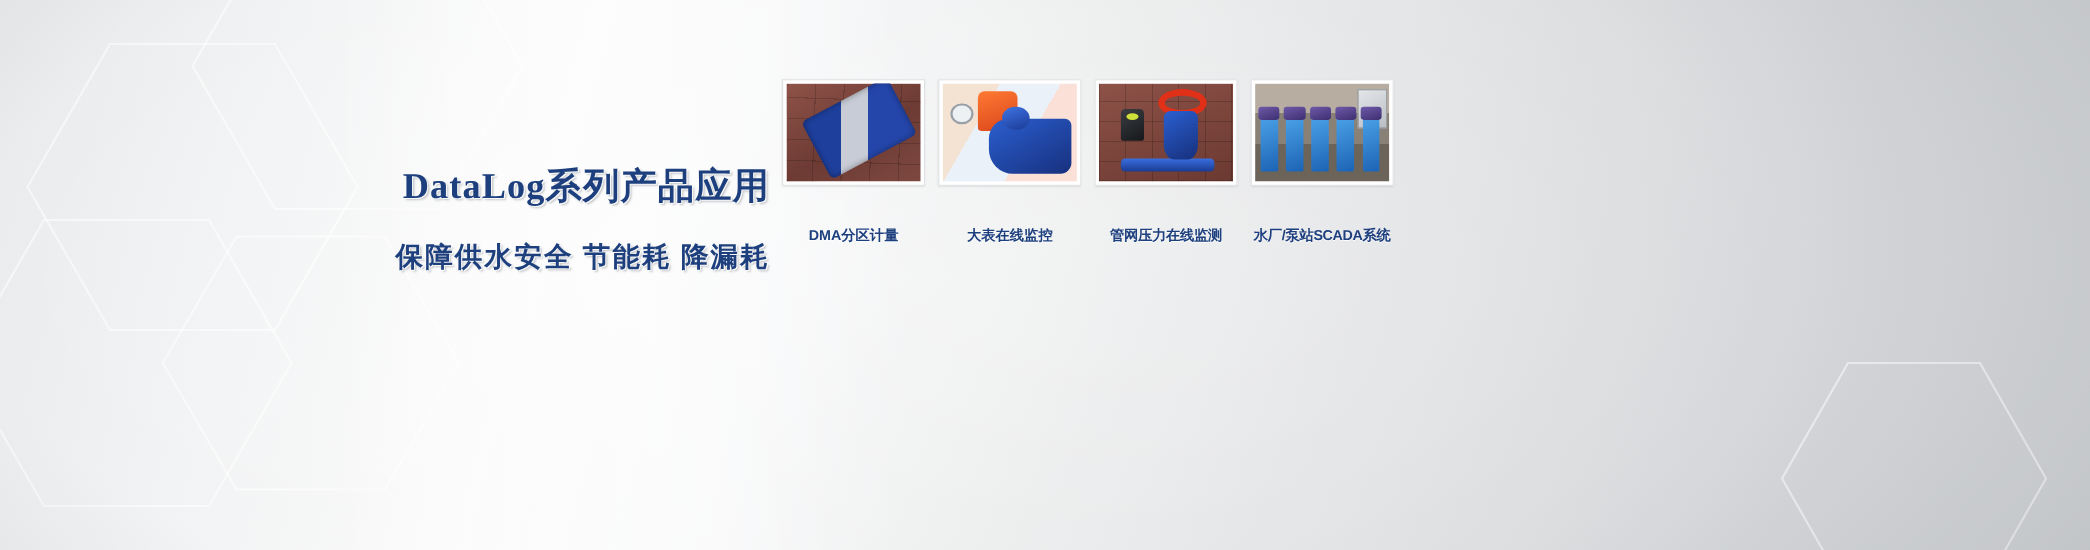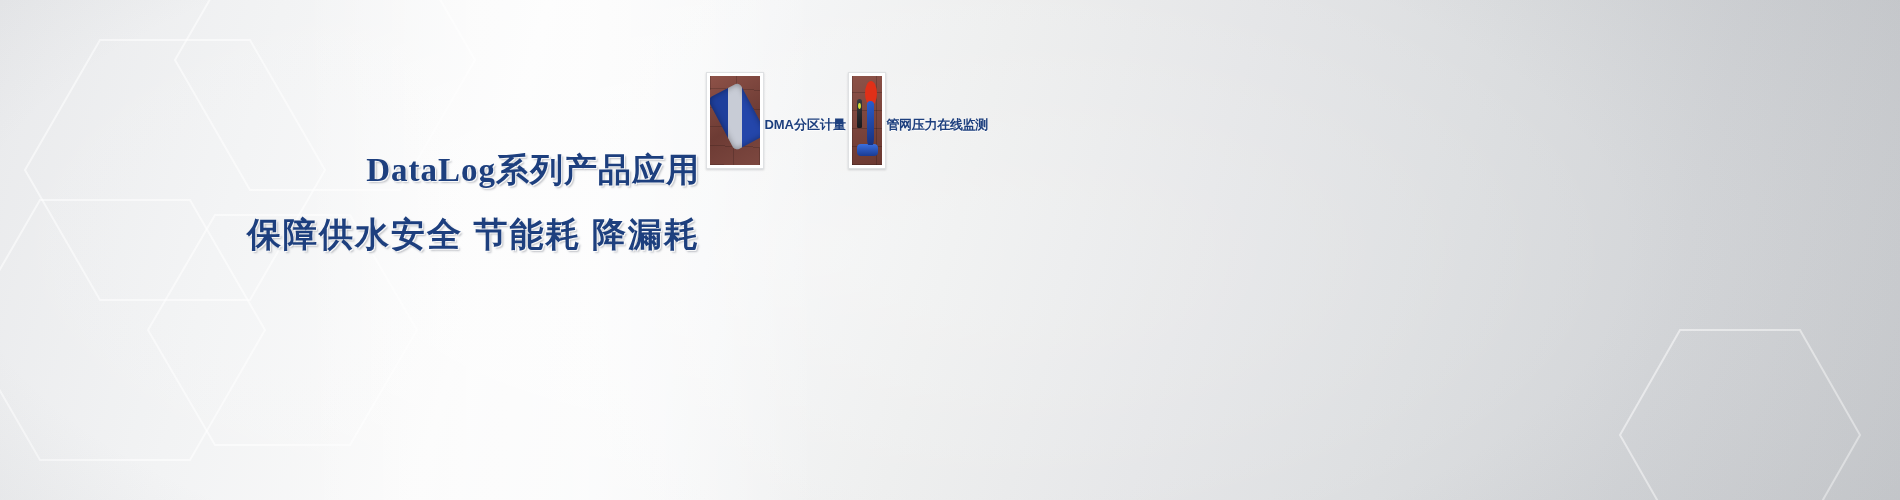--- a/index.html
+++ b/index.html
@@ -76,38 +76,40 @@
     color: #1d3f7e;
     font-family: "Liberation Serif", "DejaVu Serif", serif;
     font-weight: bold;
     letter-spacing: 1px;
     text-shadow:
       1px 1px 0 rgba(255,255,255,0.85),
       2px 2px 2px rgba(120,125,135,0.45);
     white-space: nowrap;
   }
   .hl1 { font-size: 33px; line-height: 44px; }
-  .hl2 { font-size: 34px; line-height: 46px; margin-top: 20px; letter-spacing: 2px; }
+  .hl2 { font-size: 25px; line-height: 46px; margin-top: 20px; letter-spacing: 2px; }
 
   
   .grid {
     position: absolute;
     left: 706px;
     top: 72px;
     display: grid;
     grid-template-columns: repeat(4, 140px);
     grid-auto-rows: auto;
     column-gap: 2px;
     row-gap: 6px;
     z-index: 5;
   }
   .card {
     width: 140px;
     display: flex;
+    flex-direction: column;
     align-items: center;
+    gap: 28px;
   }
   .thumb {
     width: 130px;
     height: 97px;
     background: #fff;
     padding: 3px;
     border: 1px solid #dfe1e3;
     box-shadow: 0 1px 2px rgba(90,95,105,0.25);
     overflow: hidden;
   }
@@ -353,33 +355,60 @@
     <div class="card">
       <div class="thumb">
         <div class="thumb-inner">
           <div class="sc sc-brick"></div>
         </div>
       </div>
       <div class="caption">DMA分区计量</div>
     </div>
 
 
+    <div class="card">
+      <div class="thumb">
+        <div class="thumb-inner">
+          <div class="sc sc-meter">
+            <span class="gauge"></span>
+              <span class="cap"></span>
+              <span class="body"></span>
+          </div>
+        </div>
+      </div>
+      <div class="caption">大表在线监控</div>
+    </div>
 
 
 
 
     <div class="card">
       <div class="thumb">
         <div class="thumb-inner">
           <div class="sc sc-pit">
             <span class="vpipe"></span>
               <span class="wheel"></span>
             <span class="vbody"></span>
               <span class="logger"></span>
           </div>
         </div>
       </div>
       <div class="caption wide">管网压力在线监测</div>
     </div>
 
+    <div class="card">
+      <div class="thumb">
+        <div class="thumb-inner">
+          <div class="sc sc-pump">
+            <span class="cabinet"></span>
+            <span class="p p1"></span>
+              <span class="p p2"></span>
+              <span class="p p3"></span>
+            <span class="p p4"></span>
+              <span class="p p5"></span>
+          </div>
+        </div>
+      </div>
+      <div class="caption wide">水厂/泵站SCADA系统</div>
+    </div>
 
   </div>
 </div>
 
 </body></html>

